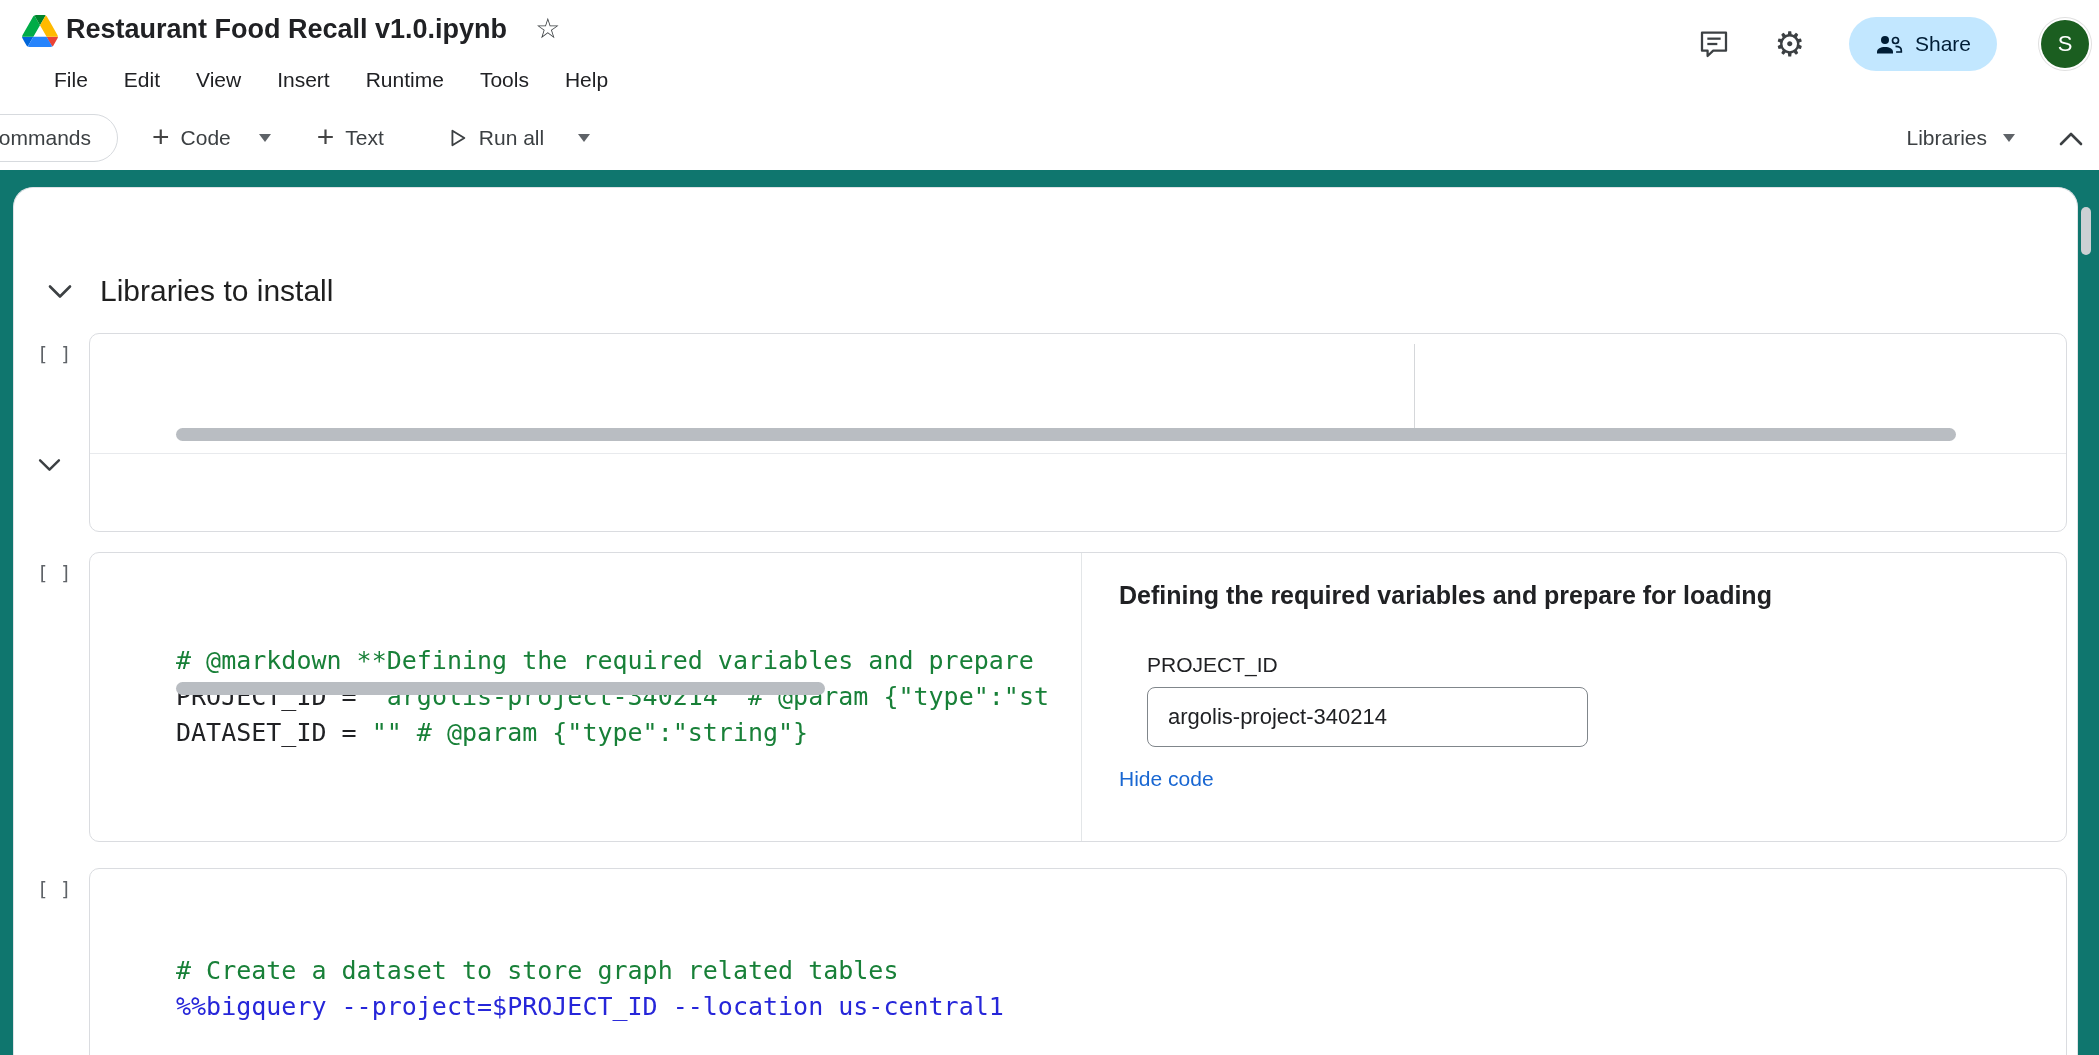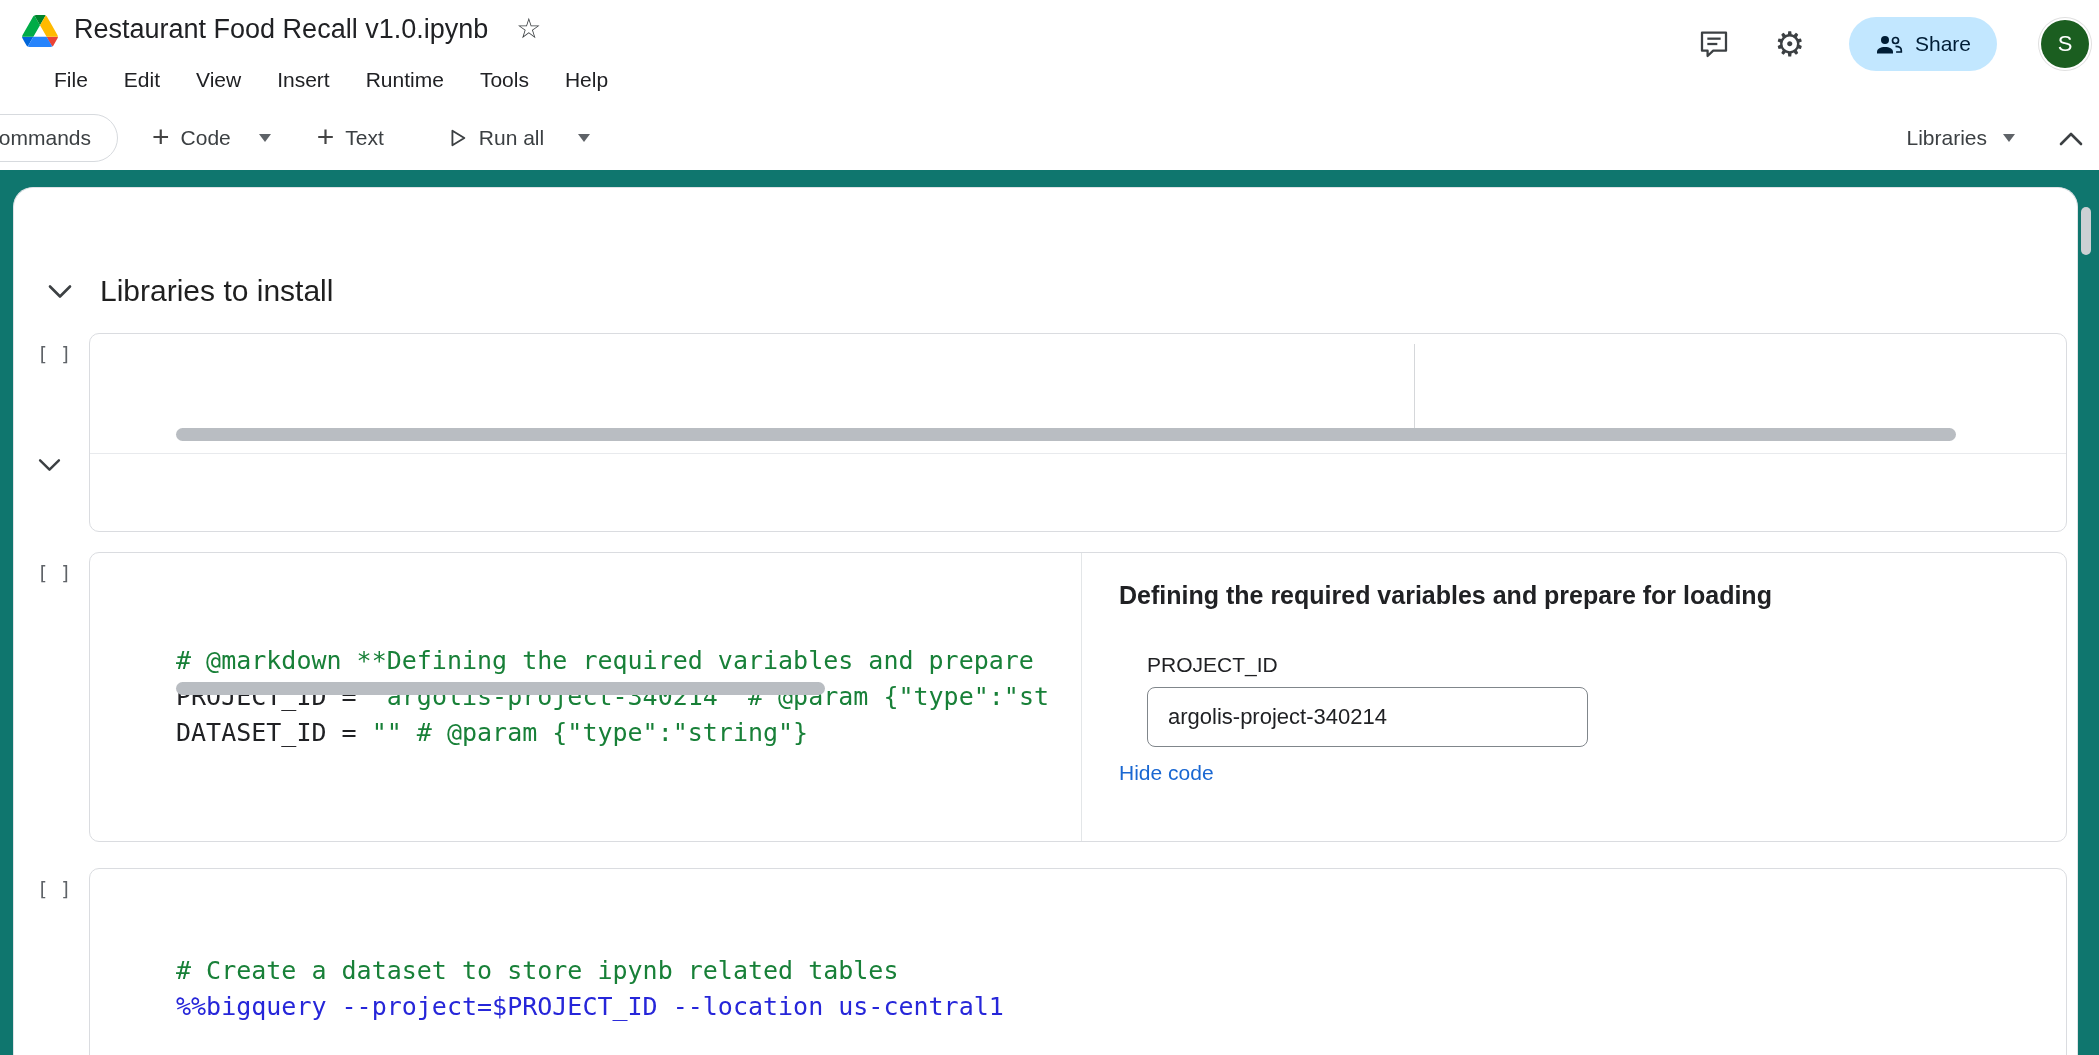--- a/index.html
+++ b/index.html
@@ -5,21 +5,21 @@
   html,body{margin:0;padding:0;}
   body{
     width:2099px;height:1055px;overflow:hidden;background:#fff;
     font-family:"Liberation Sans",sans-serif;color:#202124;
     -webkit-font-smoothing:antialiased;
   }
   
   .topbar{position:relative;height:106px;background:#fff;}
   .title-row{height:58px;display:flex;align-items:center;padding-left:22px;}
   .logo{display:flex;align-items:center;margin-top:4px;}
-  .nb-title{font-size:27px;color:#202124;margin-left:16px;cursor:text;}
+  .nb-title{font-size:27px;color:#202124;margin-left:8px;cursor:text;font-weight:bold;}
   .star{font-size:28px;color:#3c4043;margin-left:28px;cursor:pointer;line-height:1;}
   .menu-row{height:44px;display:flex;align-items:center;padding-left:36px;}
   .menu-item{font-size:21px;color:#202124;padding:0 18px;cursor:pointer;}
   .top-right{position:absolute;right:10px;top:16px;height:56px;display:flex;align-items:center;gap:44px;}
   .icon-btn{display:flex;align-items:center;justify-content:center;cursor:pointer;color:#3c4043;}
   .gear-glyph{font-size:34px;line-height:1;color:#3c4043;font-family:"DejaVu Sans",sans-serif;}
   .share-btn{display:flex;align-items:center;gap:12px;height:54px;border:none;border-radius:27px;
     padding:12px 26px;font-family:"Liberation Sans",sans-serif;font-size:21px;font-weight:500;cursor:pointer;}
   .avatar{width:48px;height:48px;border-radius:50%;display:flex;align-items:center;justify-content:center;
     color:#fff;font-size:22px;font-weight:500;box-shadow:0 0 0 2px #fff,0 0 0 3px #e0e0e0;cursor:pointer;}
@@ -56,21 +56,21 @@
   .tok-keyword{color:#2626d9}
   .tok-green{color:#188038}
   .tok-red{color:#c5221f}
   .tok-blue{color:#1a73e8}
   .tok-bar{color:#56585a}
   
   .split{display:flex;}
   .code-pane{width:992px;flex:none;border-right:1px solid #e3e6e8;padding:18px 8px 0 86px;box-sizing:border-box;overflow:hidden;position:relative;}
   .form-pane{flex:1;padding:26px 20px 0 37px;box-sizing:border-box;font-family:"Liberation Sans",sans-serif;}
   .form-title{font-size:25px;font-weight:700;color:#202124;line-height:32px;}
-  .fields{display:flex;gap:33px;margin:42px 0 2px 28px;flex-direction:column;}
+  .fields{display:flex;gap:33px;margin:42px 0 8px 28px;flex-direction:column;}
   .field-label{font-size:21px;color:#202124;margin-bottom:10px;}
   .field input{width:441px;height:60px;border:1px solid #80868b;border-radius:8px;padding:0 20px;
     font:22px "Liberation Sans",sans-serif;color:#202124;box-sizing:border-box;background:#fff;}
   .field input::placeholder{color:#80868b;}
   .hide-code{display:inline-block;margin-top:12px;color:#1967d2;font-size:21px;font-weight:500;cursor:pointer;text-decoration:none;}
 </style>
 </head>
 <body>
 
 <div class="topbar">
@@ -210,20 +210,20 @@
           </div>
           <a class="hide-code">Hide code</a>
         </div>
       </div>
     </div>
 
     <div class="cell" style="height:250px;margin-top:26px;">
       <div class="gutter">[ ]</div>
       <div class="cell-box">
         <div class="code-area" style="height:100%;padding-top:12px;">
-          <div><div class="code-line"><span class="tok-comment"># Create a dataset to store ipynb related tables</span></div><div class="code-line"><span class="tok-keyword">%%bigquery --project=$PROJECT_ID --location us-central1</span></div><div class="code-line"><span class="tok-plain"> </span></div></div>
+          <div><div class="code-line"><span class="tok-comment"># Create a dataset to store graph related tables</span></div><div class="code-line"><span class="tok-keyword">%%bigquery --project=$PROJECT_ID --location us-central1</span></div><div class="code-line"><span class="tok-plain"> </span></div></div>
         </div>
       </div>
     </div>
 
   </div>
   <div class="vscroll"></div>
 </div>
 
 </body></html>

